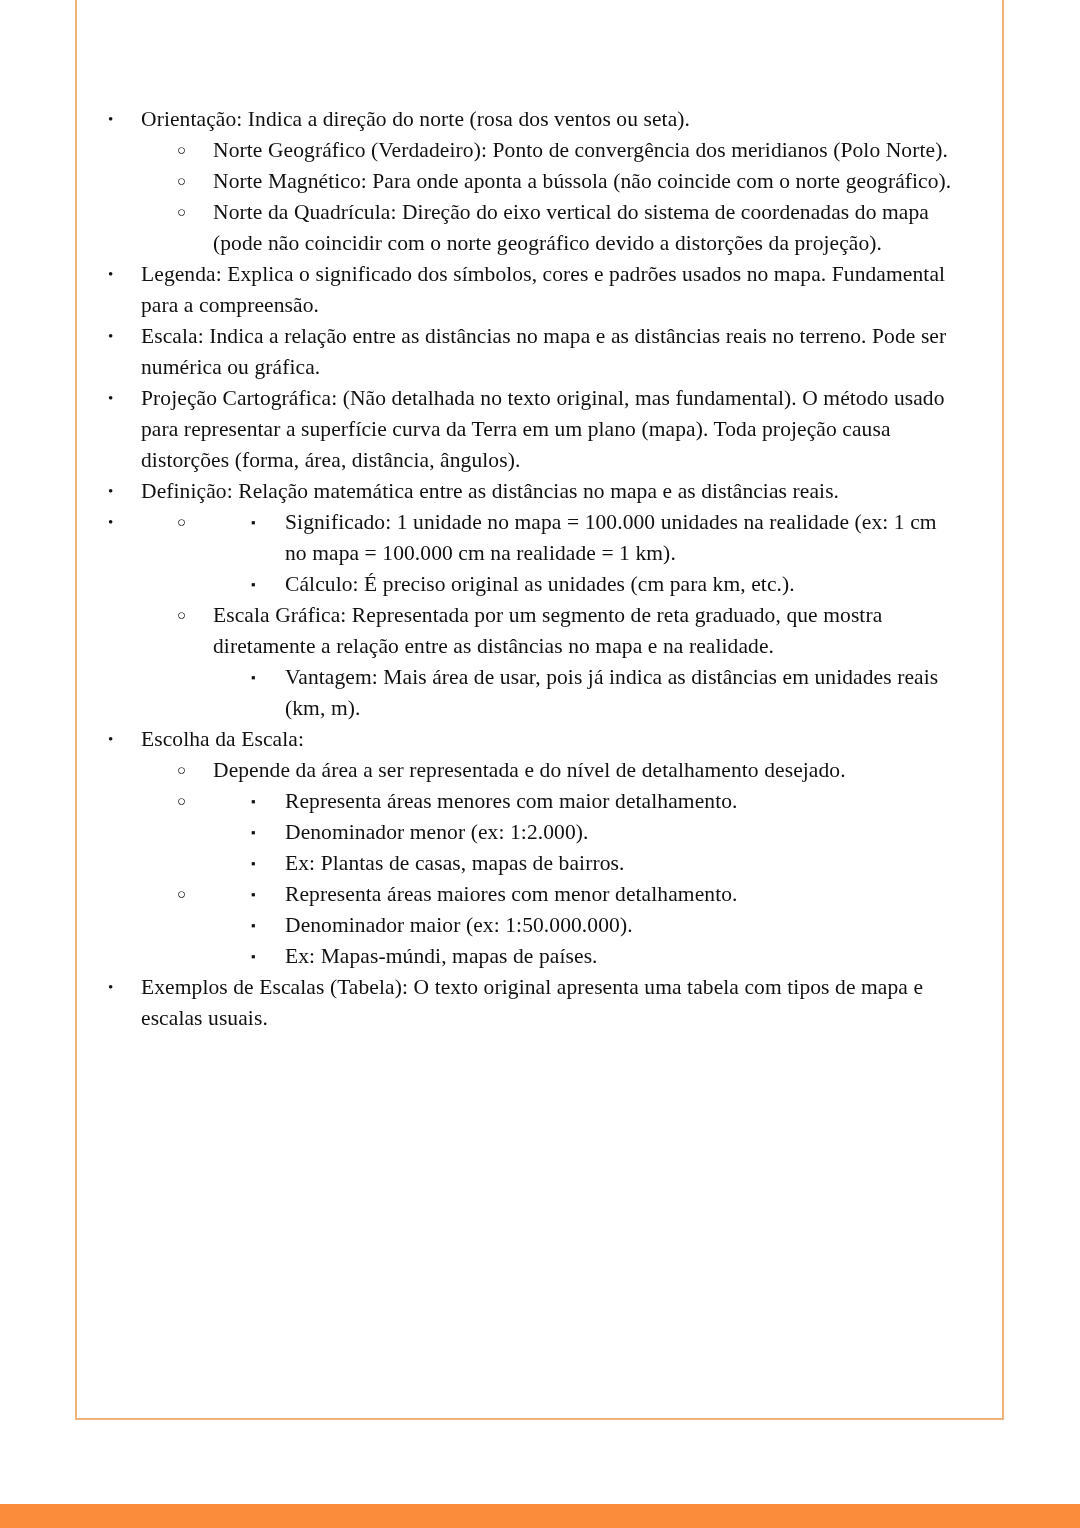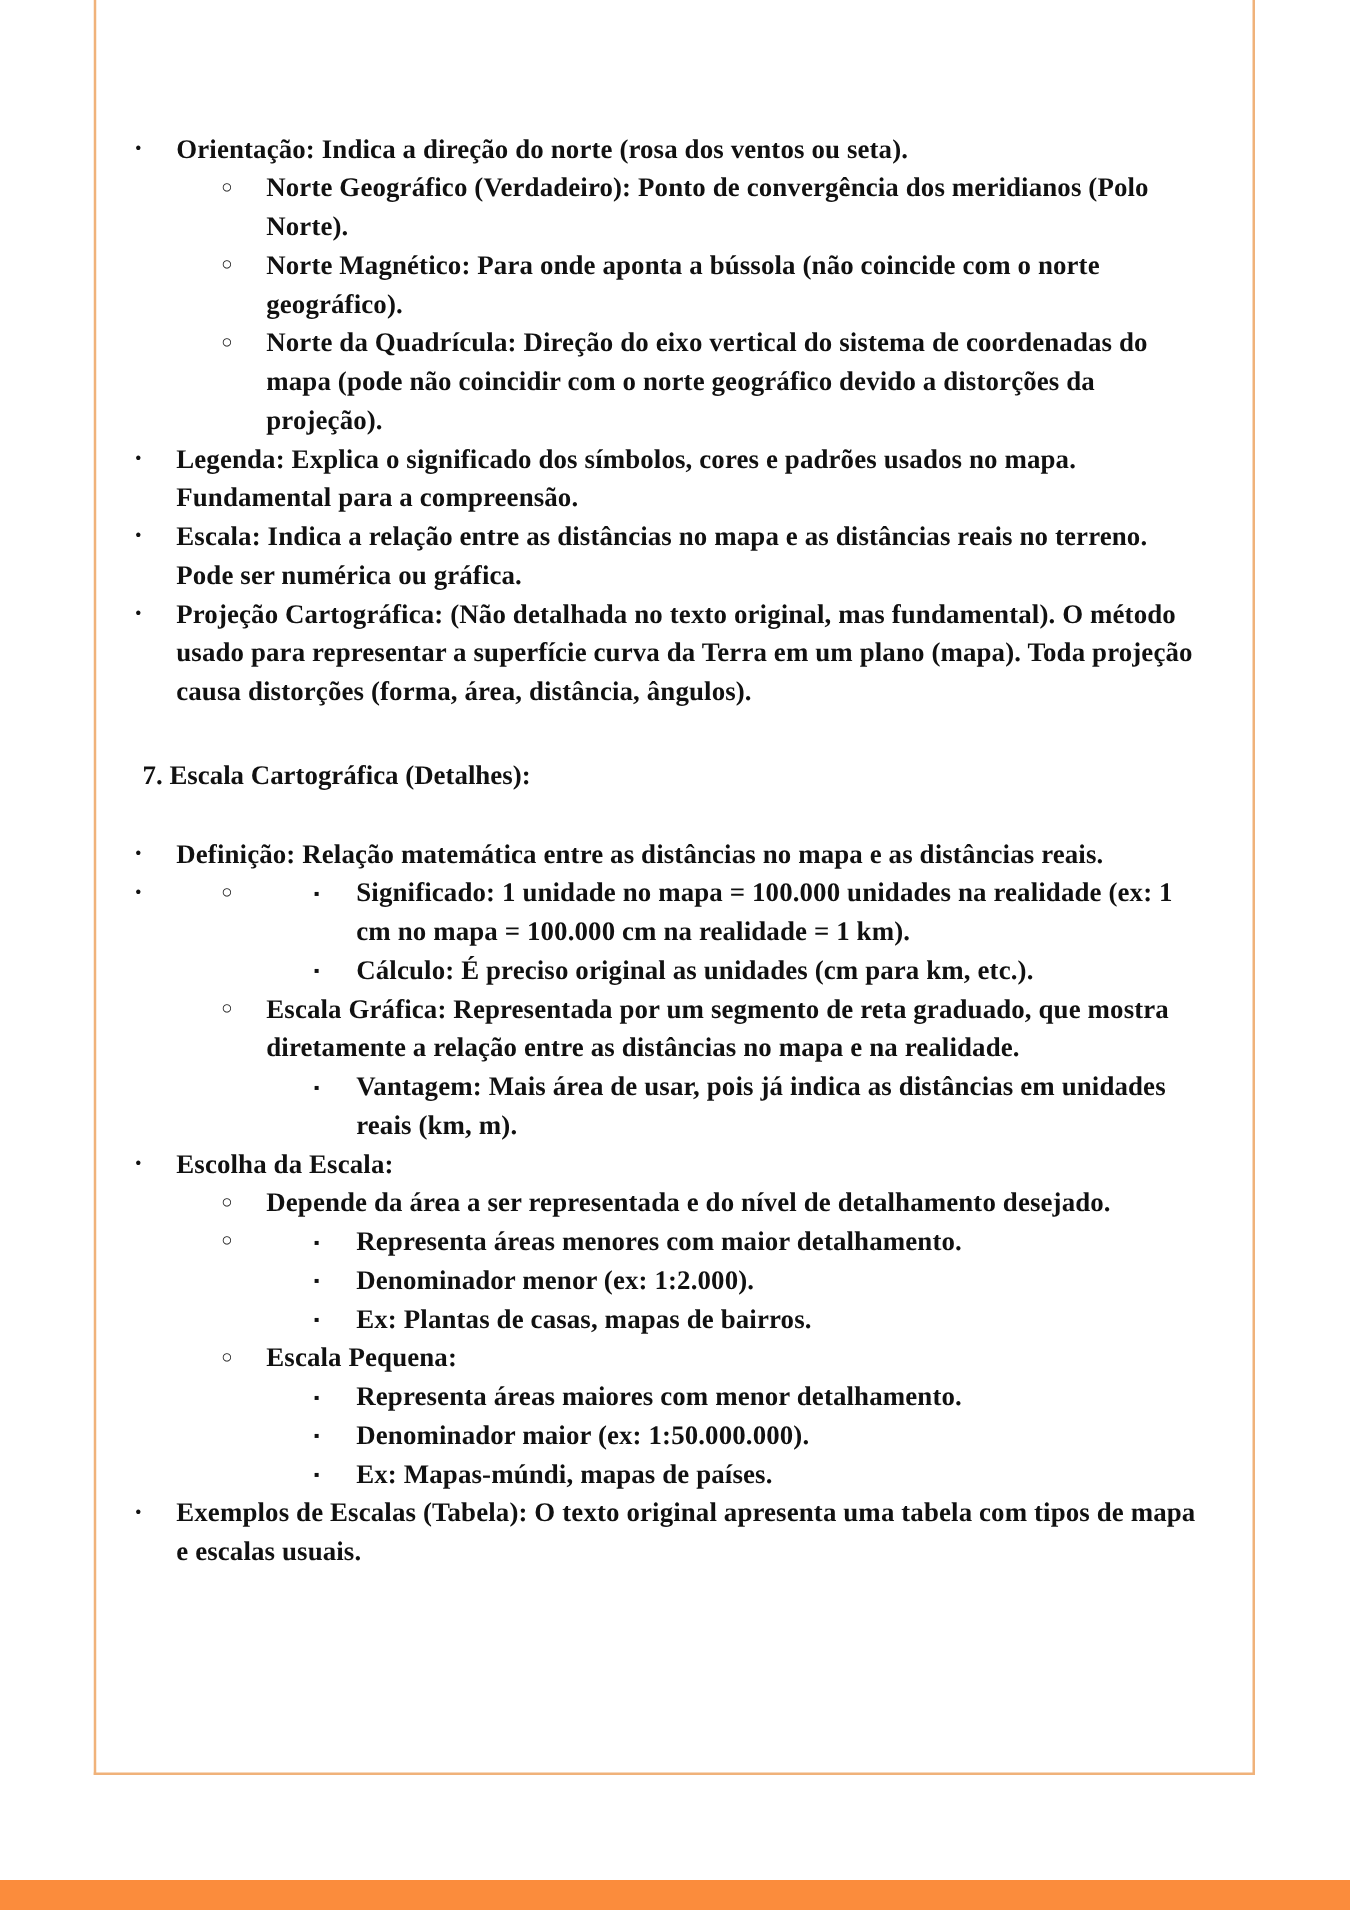--- a/index.html
+++ b/index.html
@@ -69,21 +69,20 @@
     left: 0;
     top: 0;
     width: 26px;
     text-align: left;
     line-height: 31px;
     color: #111111;
   }
 
   li.item > .txt {
     display: block;
-    font-weight: bold;
   }
 
   
   .lvl1 > li.item            { padding-left: 33px; }
   .lvl1 > li.item > .marker  { font-size: 15px; }
 
   
   ul.lvl2 { margin-left: 36px; }
   .lvl2 > li.item            { padding-left: 36px; }
   .lvl2 > li.item > .marker  { font-size: 15px; }
@@ -136,21 +135,20 @@
         <li class="item">
           <span class="marker">•</span>
           <span class="txt">Escala: Indica a relação entre as distâncias no mapa e as distâncias reais no terreno. Pode ser numérica ou gráfica.</span>
         </li>
         <li class="item">
           <span class="marker">•</span>
           <span class="txt">Projeção Cartográfica: (Não detalhada no texto original, mas fundamental). O método usado para representar a superfície curva da Terra em um plano (mapa). Toda projeção causa distorções (forma, área, distância, ângulos).</span>
         </li>
       </ul>
 
-    <div class="section-heading">7. Escala Cartográfica (Detalhes):</div>
 
     <ul class="lvl lvl1" id="scale-block">
         <li class="item">
           <span class="marker">•</span>
           <span class="txt">Definição: Relação matemática entre as distâncias no mapa e as distâncias reais.</span>
         </li>
         <li class="item">
           <span class="marker">•</span>
           <ul class="lvl lvl2">
             <li class="item">
@@ -198,21 +196,20 @@
                   <span class="txt">Denominador menor (ex: 1:2.000).</span>
                 </li>
                 <li class="item">
                   <span class="marker">▪</span>
                   <span class="txt">Ex: Plantas de casas, mapas de bairros.</span>
                 </li>
               </ul>
             </li>
             <li class="item">
               <span class="marker">○</span>
-              <span class="txt">Escala Pequena:</span>
               <ul class="lvl lvl3">
                 <li class="item">
                   <span class="marker">▪</span>
                   <span class="txt">Representa áreas maiores com menor detalhamento.</span>
                 </li>
                 <li class="item">
                   <span class="marker">▪</span>
                   <span class="txt">Denominador maior (ex: 1:50.000.000).</span>
                 </li>
                 <li class="item">

